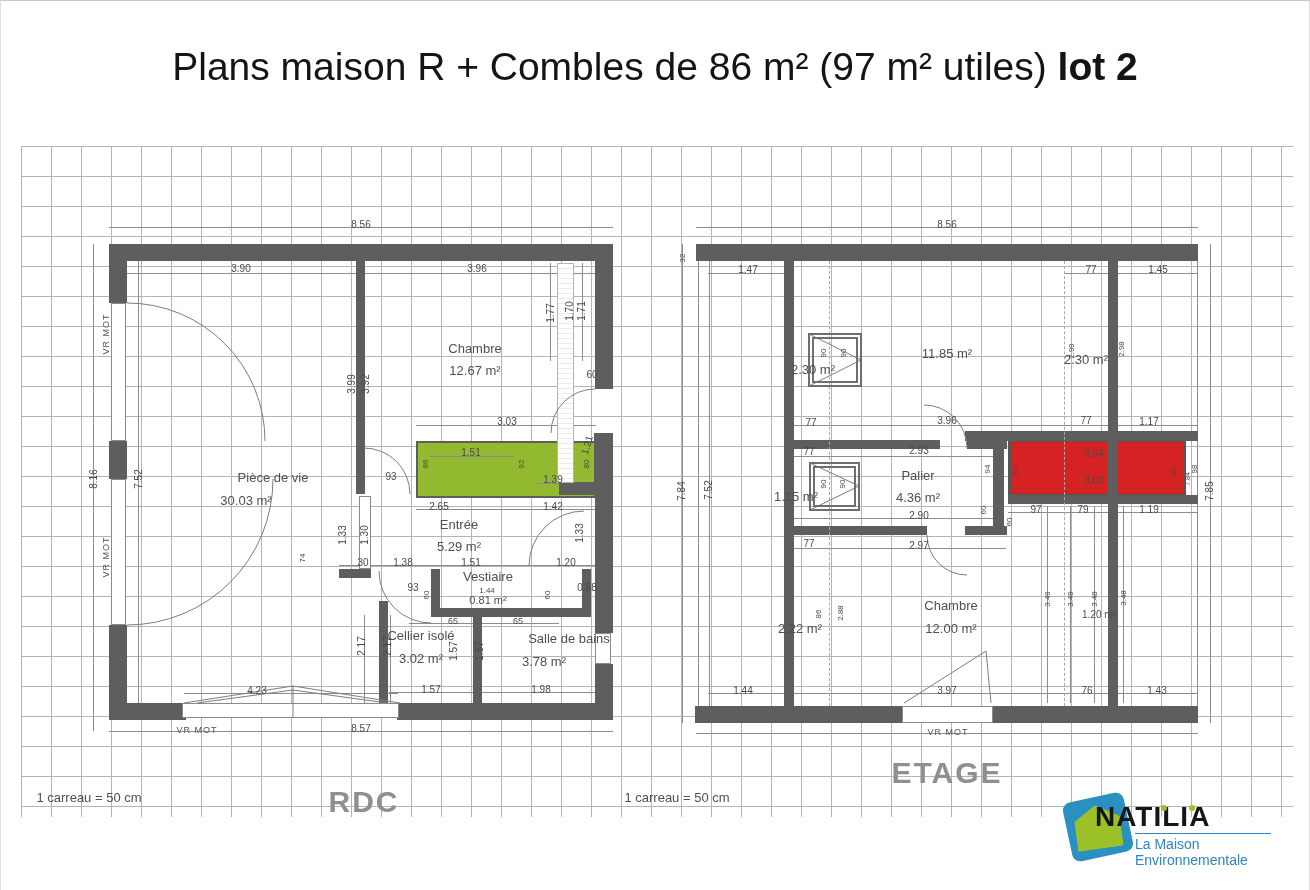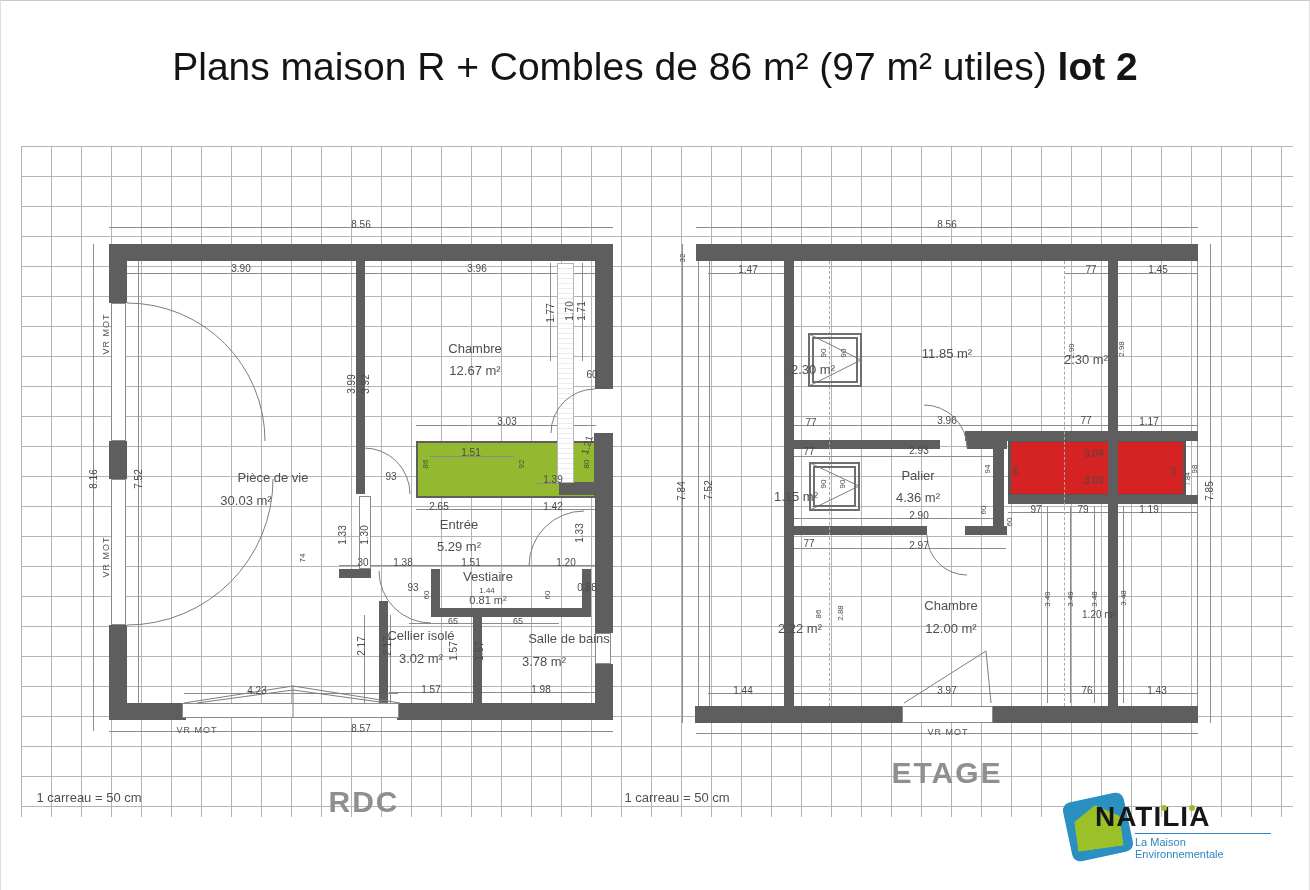--- a/index.html
+++ b/index.html
@@ -36,21 +36,21 @@
   .vr{font-size:9px;color:#555;letter-spacing:1px;}
   .flr{font-size:30px;font-weight:bold;color:#8f8f8f;letter-spacing:2px;}
   .scale{font-size:13px;color:#4f4f4f;}
   
   .logo{position:absolute;left:1060px;top:784px;width:210px;height:86px;}
   .logo-sq{position:absolute;left:6px;top:12px;width:62px;height:60px;background:#2a90c1;border-radius:8px;transform:rotate(-12deg);}
   .logo-house{position:absolute;left:8px;top:8px;width:46px;height:44px;background:#9cc027;clip-path:polygon(50% 0,100% 32%,100% 100%,0 100%,0 32%);transform:rotate(4deg);}
   .logo-text{position:absolute;left:34px;top:16px;font-size:28px;font-weight:bold;color:#161616;letter-spacing:1px;}
   .logo-dot{position:absolute;width:6px;height:6px;border-radius:50%;background:#9cc027;}
   .d1{left:100px;top:20px;} .d2{left:128px;top:20px;}
-  .logo-tag{position:absolute;left:74px;top:48px;font-size:11px;color:#2f86c0;border-top:1px solid #2f86c0;padding-top:2px;}
+  .logo-tag{position:absolute;left:74px;top:48px;font-size:14px;color:#2f86c0;border-top:1px solid #2f86c0;padding-top:2px;}
 </style>
 </head>
 <body>
 
 <div class="titlebar">
   <div class="title"><span>Plans maison R + Combles de 86 m² (97 m² utiles) </span><b>lot 2</b></div>
 </div>
 
 <div id="grid"></div>
 

